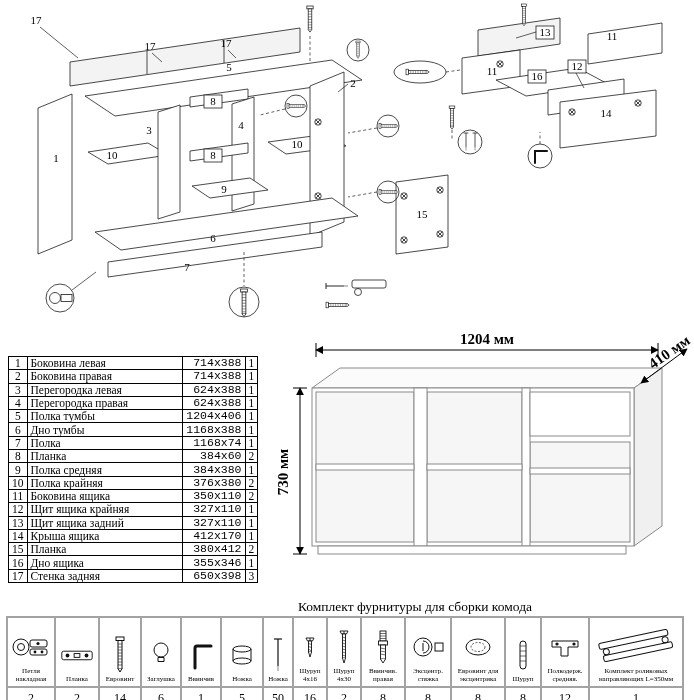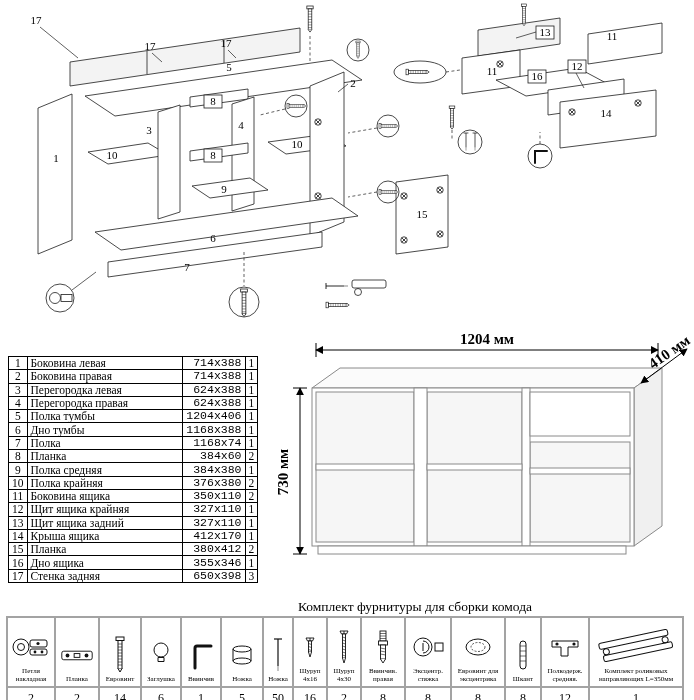--- a/index.html
+++ b/index.html
@@ -554,21 +554,21 @@
       </td>
       <td class="hw-cell">
         <div class="hw-iconbox">
           <svg width="16" height="36" viewBox="0 0 16 36">
               <g stroke="#111" stroke-width="1" fill="none">
             <rect x="5" y="4" width="6" height="28" rx="3"></rect>
             <path d="M5,9 h6 M5,14 h6 M5,19 h6 M5,24 h6" stroke-width="0.6"></path>
           </g>
             </svg>
         </div>
-        <div class="hw-label">Шкант</div>
+        <div class="hw-label">Шуруп</div>
       </td>
       <td class="hw-cell">
         <div class="hw-iconbox">
           <svg width="36" height="32" viewBox="0 0 36 32">
               <g stroke="#111" stroke-width="1" fill="none">
             <path d="M5,10 h26 v6 h-10 v9 h-7 v-9 h-9 z"></path>
             <circle cx="10" cy="13" r="1.6" fill="#111" stroke="none"></circle>
             <circle cx="27" cy="13" r="1.6" fill="#111" stroke="none"></circle>
           </g>
             </svg>

